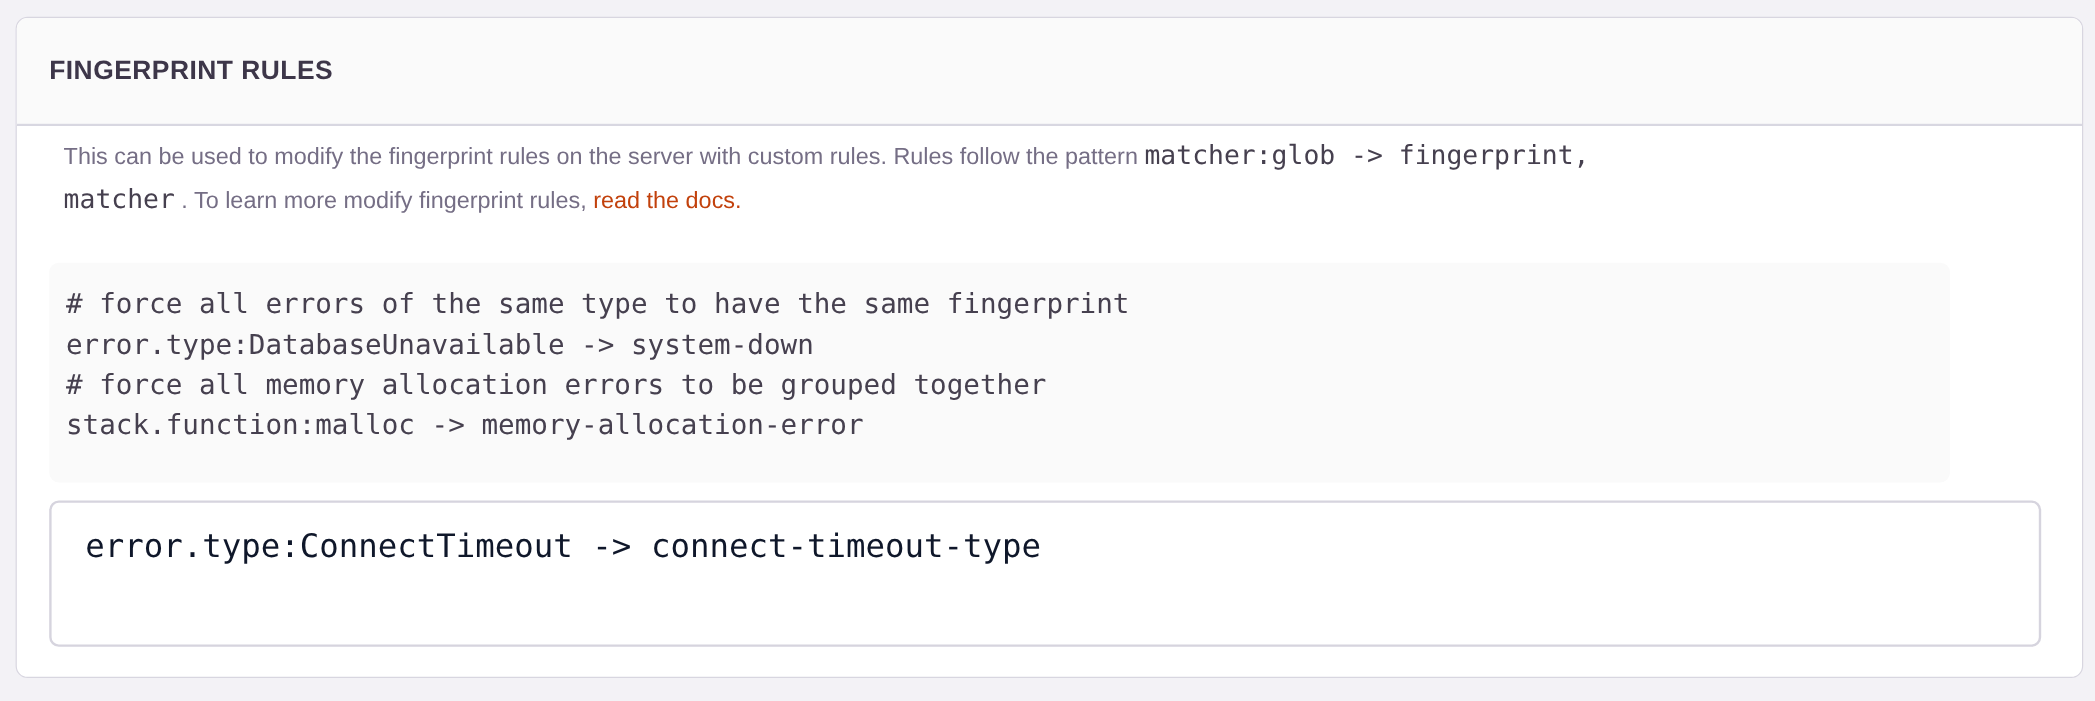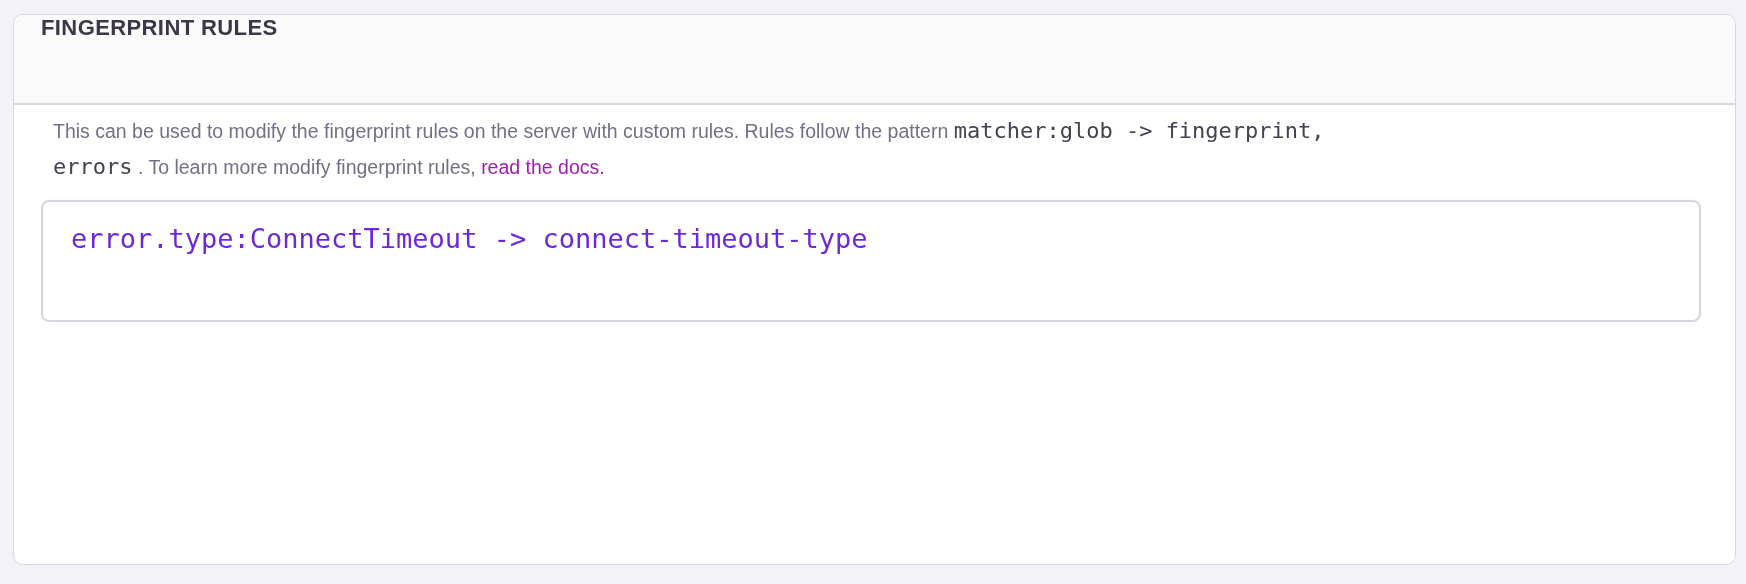--- a/index.html
+++ b/index.html
@@ -17,20 +17,21 @@
     background: #ffffff;
     border: 1.5px solid #d8d6e0;
     border-radius: 10px;
   }
   .panel-header {
     height: 90px;
     background: #fafafa;
     border-bottom: 2px solid #d8d7e1;
     border-radius: 9px 9px 0 0;
     display: flex;
+    align-items: center;
     padding: 0 27px;
   }
   .panel-title {
     font-size: 22px;
     font-weight: 700;
     letter-spacing: 0.4px;
     color: #3d3649;
     text-transform: uppercase;
   }
   .panel-body {
@@ -42,21 +43,21 @@
     line-height: 35px;
     color: #756e85;
     margin-left: 12px;
   }
   .description code {
     font-family: "DejaVu Sans Mono", monospace;
     font-size: 22px;
     color: #46404f;
   }
   .description a {
-    color: #a21caf;
+    color: #c2410c;
     text-decoration: none;
   }
   .example-pre {
     margin-top: 34px;
     width: 1584px;
     height: 183px;
     background: #fafafa;
     border-radius: 8px;
     padding: 19px 14px 0 14px;
     font-family: "DejaVu Sans Mono", monospace;
@@ -71,37 +72,41 @@
     margin-top: 15px;
     width: 1660px;
     height: 122px;
     background: #ffffff;
     border: 2px solid #d6d4de;
     border-radius: 8px;
     padding: 20px 28px;
     font-family: "DejaVu Sans Mono", monospace;
     font-size: 27px;
     line-height: 34px;
-    color: #6d28d9;
+    color: #0f172a;
     resize: none;
     outline: none;
     white-space: pre;
     overflow: hidden;
   }
 </style>
 </head>
 <body>
 
 <div class="panel">
   <div class="panel-header">
     <span class="panel-title">FINGERPRINT RULES</span>
   </div>
   <div class="panel-body">
     <p class="description">
       <span>This can be used to modify the fingerprint rules on the server with custom rules. Rules follow the pattern</span>
       <code>matcher:glob -&gt; fingerprint,</code><br>
-      <code>errors</code>
+      <code>matcher</code>
       <span>. To learn more modify fingerprint rules,</span>
       <a href="#">read the docs.</a>
     </p>
+    <pre class="example-pre"># force all errors of the same type to have the same fingerprint
+error.type:DatabaseUnavailable -&gt; system-down
+# force all memory allocation errors to be grouped together
+stack.function:malloc -&gt; memory-allocation-error</pre>
     <textarea class="rules-textarea" spellcheck="false" style="">error.type:ConnectTimeout -&gt; connect-timeout-type</textarea>
   </div>
 </div>
 
 </body></html>

